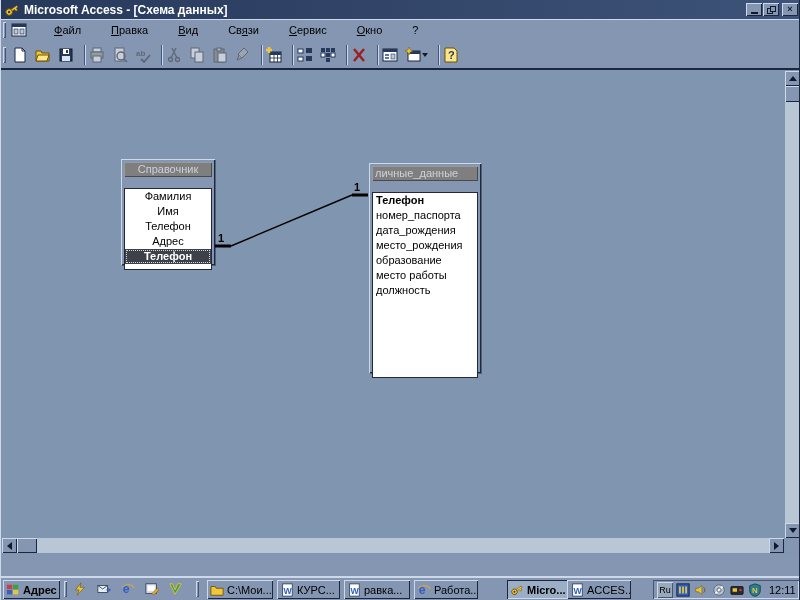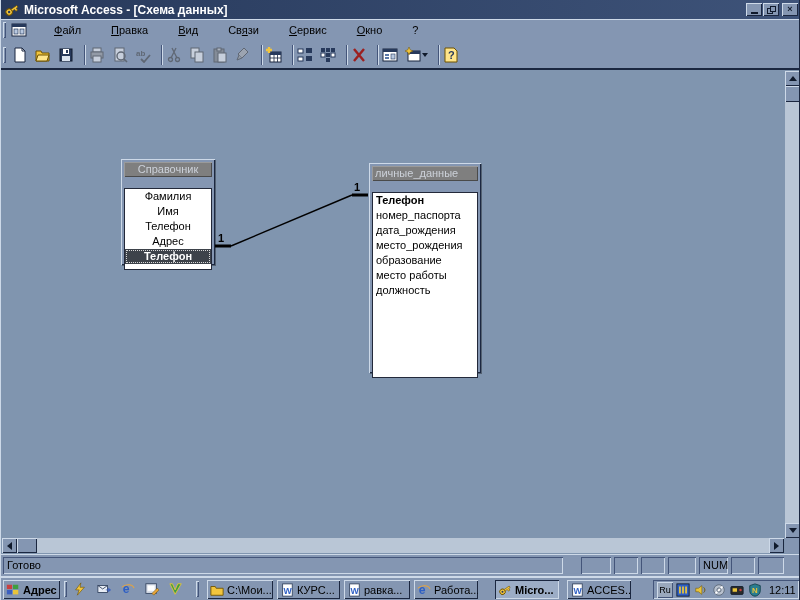--- a/index.html
+++ b/index.html
@@ -336,30 +336,20 @@
           <span class="tri-lf"></span>
         </div>
       <div class="sbtn" style="left:15px;top:0;width:20px;height:15px;"></div>
       <div class="sbtn" style="right:0;top:0;width:15px;height:15px;">
           <span class="tri-rt"></span>
         </div>
     </div>
     <div id="corner"></div>
   </div>
 
-  <div id="statusbar">
-    <div class="spanel" style="left:2px;width:560px;">Готово</div>
-    <div class="spanel" style="left:580px;width:30px;"></div>
-    <div class="spanel" style="left:613px;width:24px;"></div>
-    <div class="spanel" style="left:640px;width:24px;"></div>
-    <div class="spanel" style="left:667px;width:28px;"></div>
-    <div class="spanel" style="left:698px;width:29px;">NUM</div>
-    <div class="spanel" style="left:730px;width:24px;"></div>
-    <div class="spanel" style="left:757px;width:26px;"></div>
-  </div>
 
   <div id="taskbar">
     <div id="startbtn">
       <svg class="icon14" viewBox="0 0 16 16">
         <rect x="1" y="2" width="6" height="5" fill="#c94040"></rect>
           <rect x="8" y="2" width="6" height="5" fill="#3f9e3f"></rect>
         <rect x="1" y="8" width="6" height="5" fill="#3b5fc0"></rect>
           <rect x="8" y="8" width="6" height="5" fill="#e9c43a"></rect>
       </svg>
       <span>Адрес</span>
@@ -419,21 +409,21 @@
         </svg>
       <span>равка...</span>
       </div>
     <div class="taskbtn" style="left:413px;width:64px;">
       <svg class="icon14" viewBox="0 0 16 16">
           <text x="2" y="13" font-size="14" font-weight="bold" fill="#2e5fc4">e</text>
           <path d="M1 6c4-4 12-4 14 1" fill="none" stroke="#e9a43a" stroke-width="1.2"></path>
         </svg>
       <span>Работа...</span>
       </div>
-    <div class="taskbtn active" style="left:494px;width:64px;">
+    <div class="taskbtn active" style="left:506px;width:64px;">
       <svg class="icon14" viewBox="0 0 16 16">
           <g transform="rotate(-35 8 8)">
             <circle cx="4.5" cy="8" r="3.2" fill="#f2c53d" stroke="#6e5200"></circle>
             <circle cx="4.5" cy="8" r="1.2" fill="#27395b"></circle>
             <path d="M7.5 7h7v2h-2v2.3h-2V9h-3z" fill="#f2c53d" stroke="#6e5200" stroke-width="0.6"></path>
           </g>
         </svg>
       <span>Micro...</span>
       </div>
     <div class="taskbtn" style="left:566px;width:64px;">

